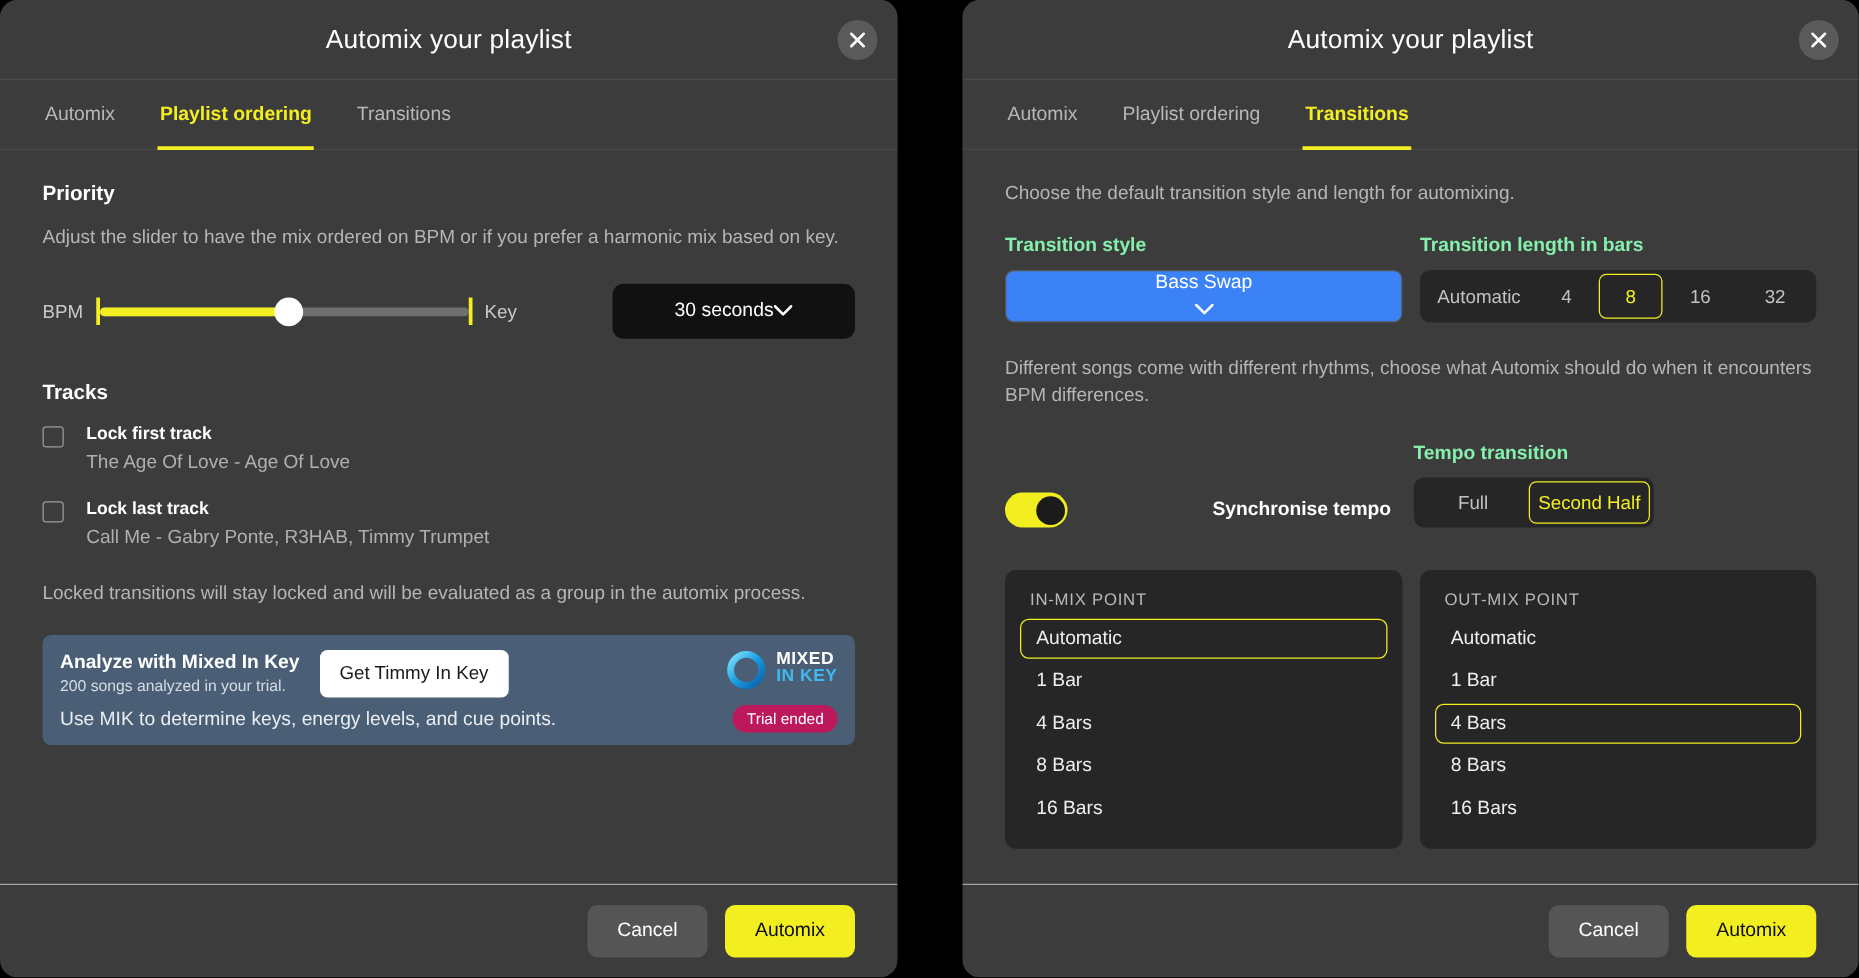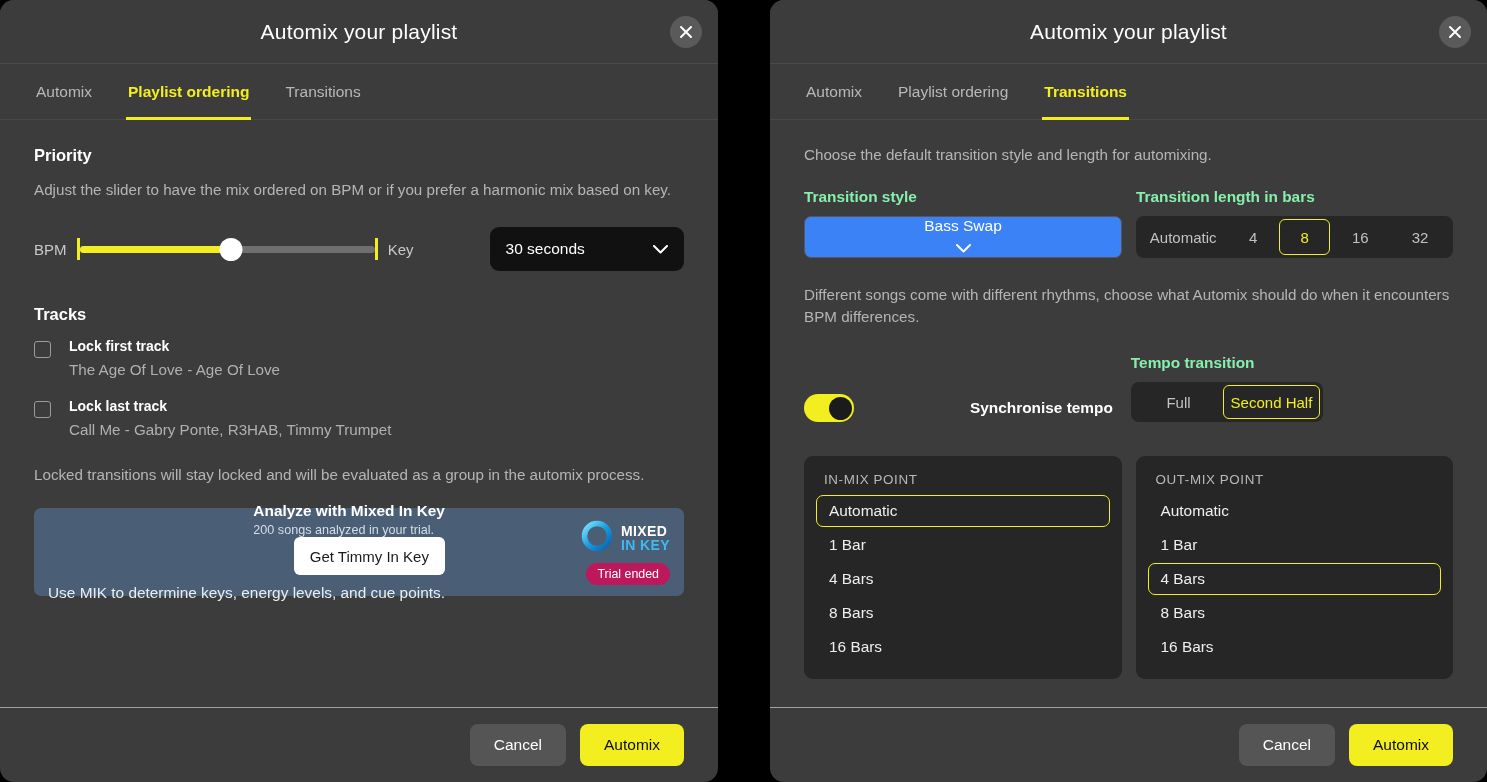--- a/index.html
+++ b/index.html
@@ -117,21 +117,21 @@
     position: absolute; width: 23px; height: 23px;
     background: #fff; border-radius: 50%;
     top: 2.5px; transform: translateX(-50%);
     cursor: pointer;
   }
   .select-box {
     margin-left: 76px;
     width: 206px; height: 44px;
     background: #111111;
     border-radius: 9px;
-    display: flex; align-items: center; justify-content: space-between;
+    display: flex; align-items: center; justify-content: center;
     padding: 0 16px;
     color: #fff; font-size: 15.5px;
     cursor: pointer;
     border: none; font-family: inherit;
   }
 
   
   .tracks-title { margin-top: 34px; }
   .check-row { display: flex; align-items: flex-start; margin-top: 14px; }
   .checkbox {
@@ -148,39 +148,39 @@
     margin-top: 22px;
     height: 88px;
     background: #4a5f75;
     border-radius: 7px;
     display: flex; align-items: center;
     padding: 0 14px;
     position: relative;
     cursor: pointer;
   }
   .mik-texts { display: flex; flex-direction: column; }
-  .mik-top { display: flex; align-items: flex-end; flex-direction: column; }
+  .mik-top { display: flex; align-items: center; }
   .mik-col { display: flex; flex-direction: column; }
   .mik-h { color: #fff; font-size: 15.4px; font-weight: 700; }
   .mik-sub { color: #d6dde6; font-size: 12.6px; margin-top: 3px; }
   .mik-btn {
     margin-left: 16px;
     background: #ffffff; color: #1a1a1a;
     border: none; border-radius: 6px;
     height: 38px; padding: 0 16px;
     font-size: 15px; font-family: inherit; cursor: pointer;
     white-space: nowrap;
   }
   .mik-bottom { color: #eaeef3; font-size: 15.4px; margin-top: 9px; }
   .mik-logo-area {
     position: absolute; right: 14px; top: 0; height: 100%;
     display: flex; flex-direction: column; align-items: flex-end; justify-content: center;
     gap: 6px;
   }
-  .mik-logo { display: flex; align-items: center; gap: 7px; }
+  .mik-logo { display: flex; gap: 7px; }
   .mik-wordmark { display:flex; flex-direction: column; line-height: 1.0; }
   .mik-word1 { color:#ffffff; font-size: 14px; font-weight: 700; letter-spacing: .4px; }
   .mik-word2 { color:#3fb9f0; font-size: 14px; font-weight: 700; letter-spacing: .4px; }
   .trial-badge {
     background: #be185d; color: #fff; font-size: 12.4px;
     border-radius: 11px; padding: 4px 11px;
   }
 
   
   .footer {

